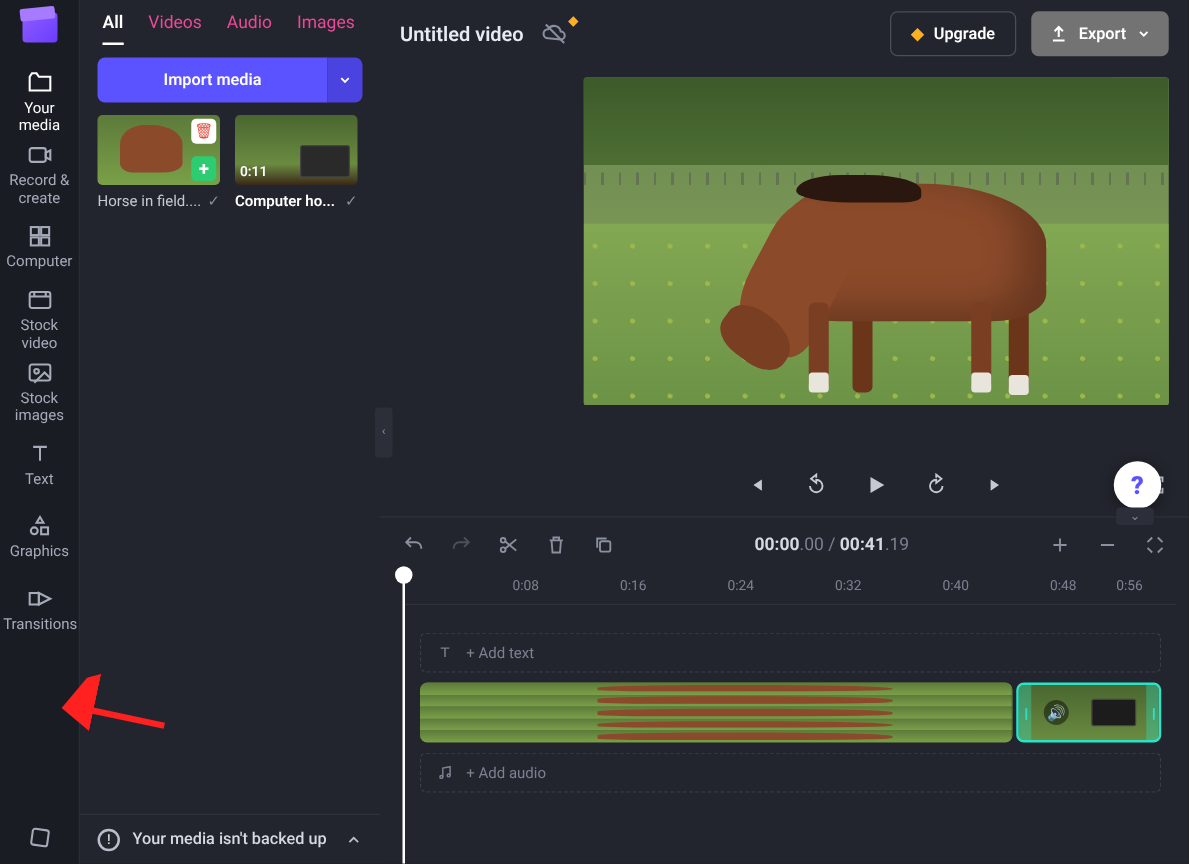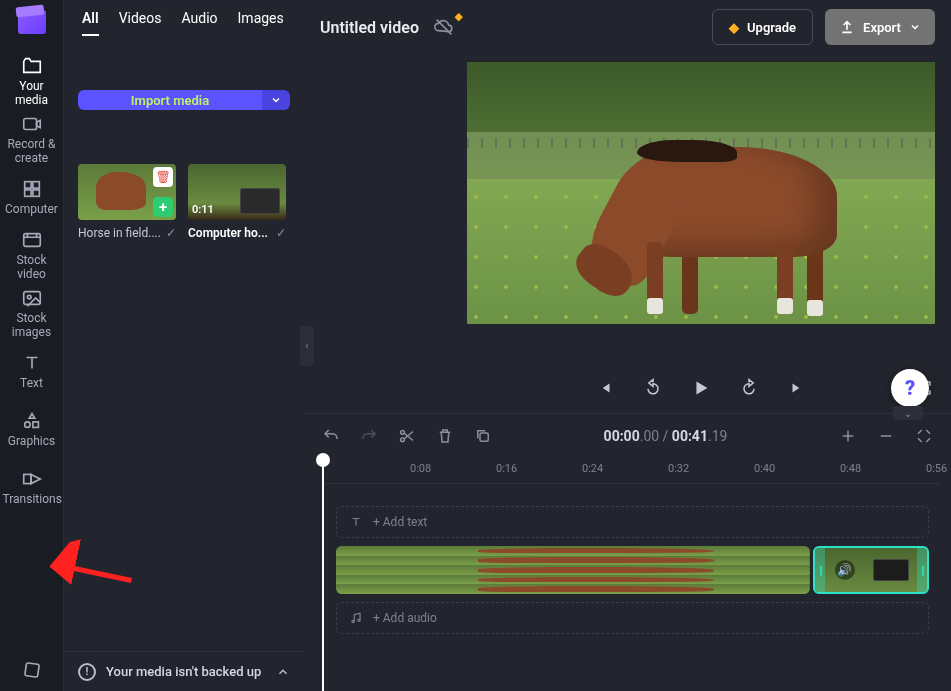--- a/index.html
+++ b/index.html
@@ -37,30 +37,29 @@
   }
   .rail-item svg, .rail-item .ico { width:22px; height:22px; margin-bottom:3px; }
   .rail-item.active { color:#fff; }
   .rail-item span { line-height:1.1; max-width:58px; }
   
   .panel {
     width: 240px;
     background: #23252e;
     display:flex; flex-direction:column;
     position: relative;
-    gap: 44px;
   }
   .tabs {
     display:flex; gap:20px; padding:10px 18px 0; font-size:14px;
   }
-  .tab { color:#ffffff; padding-bottom:8px; cursor:pointer; }
+  .tab { color:#ec4899; padding-bottom:8px; cursor:pointer; }
   .tab.active { color:#fff; border-bottom:2px solid #fff; font-weight:600; }
   .import-row { display:flex; padding:10px 14px; gap:0; }
   .import-btn {
-    flex:1; background:#5b53ff; color:#bef264; font-weight:600; height:20px;
+    flex:1; background:#5b53ff; color:#ffffff; font-weight:600; height:36px;
     display:flex; align-items:center; justify-content:center; border-radius:6px 0 0 6px; cursor:pointer;
   }
   .import-dd {
     width:28px; background:#4a43e0; border-radius:0 6px 6px 0; display:flex; align-items:center; justify-content:center; cursor:pointer;
   }
   .media-grid { display:flex; gap:12px; padding:0 14px; flex-wrap:wrap; }
   .media-item { width:98px; }
   .thumb {
     width:98px; height:56px; border-radius:4px; position:relative; overflow:hidden;
   }
@@ -437,21 +436,21 @@
         </div>
       </div>
       <div style="position:relative;">
         <div class="ruler">
           <div class="tick" style="left:88px">0:08</div>
           <div class="tick" style="left:174px">0:16</div>
           <div class="tick" style="left:260px">0:24</div>
           <div class="tick" style="left:346px">0:32</div>
           <div class="tick" style="left:432px">0:40</div>
           <div class="tick" style="left:518px">0:48</div>
-          <div class="tick" style="left:604px">0:56</div>
+          <div class="tick" style="left:571px">0:56</div>
         </div>
         <div class="playhead"></div>
         <div class="tracks">
           <div class="track-ghost">
             <svg width="14" height="14" viewBox="0 0 24 24" fill="none" stroke="currentColor" stroke-width="2">
                 <path d="M6 6h12M12 6v12"></path>
               </svg>
             <span>+ Add text</span>
           </div>
           <div class="track-video">

